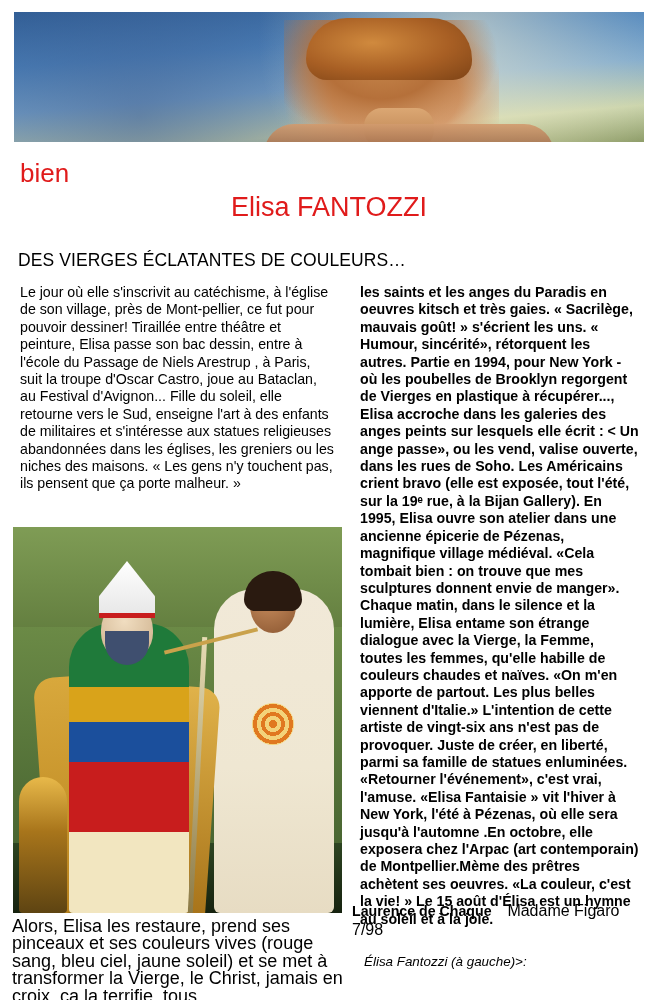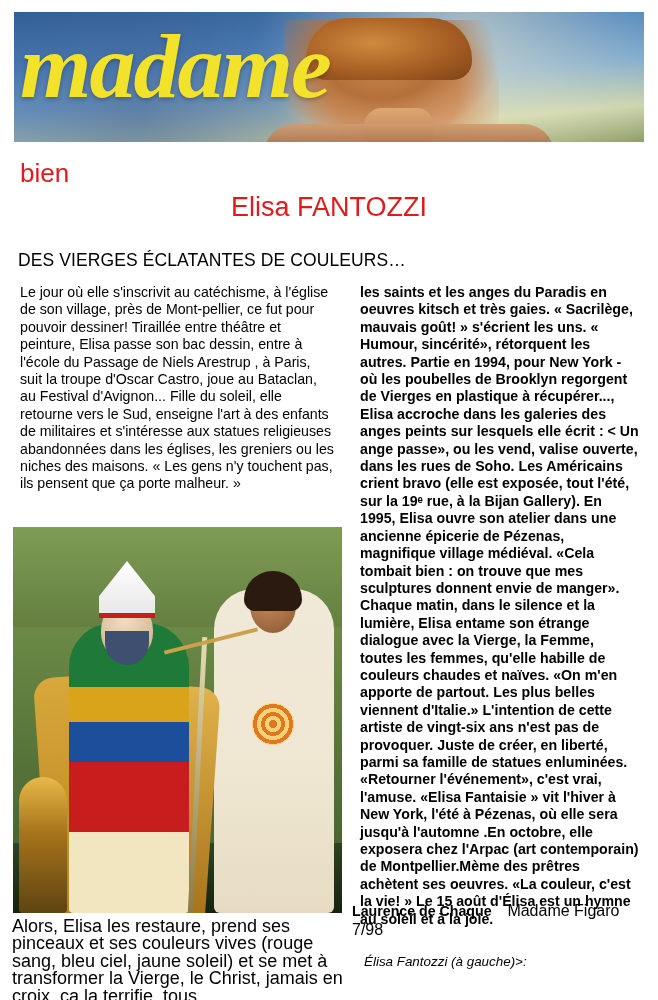--- a/index.html
+++ b/index.html
@@ -344,21 +344,20 @@
 <body>
 
 <div class="page">
 
   <div class="masthead">
     <div class="mast-sky"></div>
     <div class="mast-face"></div>
     <div class="mast-hair"></div>
     <div class="mast-neck"></div>
     <div class="mast-shoulder"></div>
-    <div class="mast-title">madame</div>
   </div>
 
   <div class="elles">bien</div>
 
   <div class="artist-name">Elisa FANTOZZI</div>
 
   <div class="section-title">DES VIERGES ÉCLATANTES DE COULEURS…</div>
 
   <div class="col col-left">
     <p>Le jour où elle s'inscrivit au catéchisme, à l'église de son village, près de Mont-pellier, ce fut pour pouvoir dessiner! Tiraillée entre théâtre et peinture, Elisa passe son bac dessin, entre à l'école du Passage de Niels Arestrup , à Paris, suit la troupe d'Oscar Castro, joue au Bataclan, au Festival d'Avignon... Fille du soleil, elle retourne vers le Sud, enseigne l'art à des enfants de militaires et s'intéresse aux statues religieuses abandonnées dans les églises, les greniers ou les niches des maisons. « Les gens n'y touchent pas, ils pensent que ça porte malheur. »</p>

